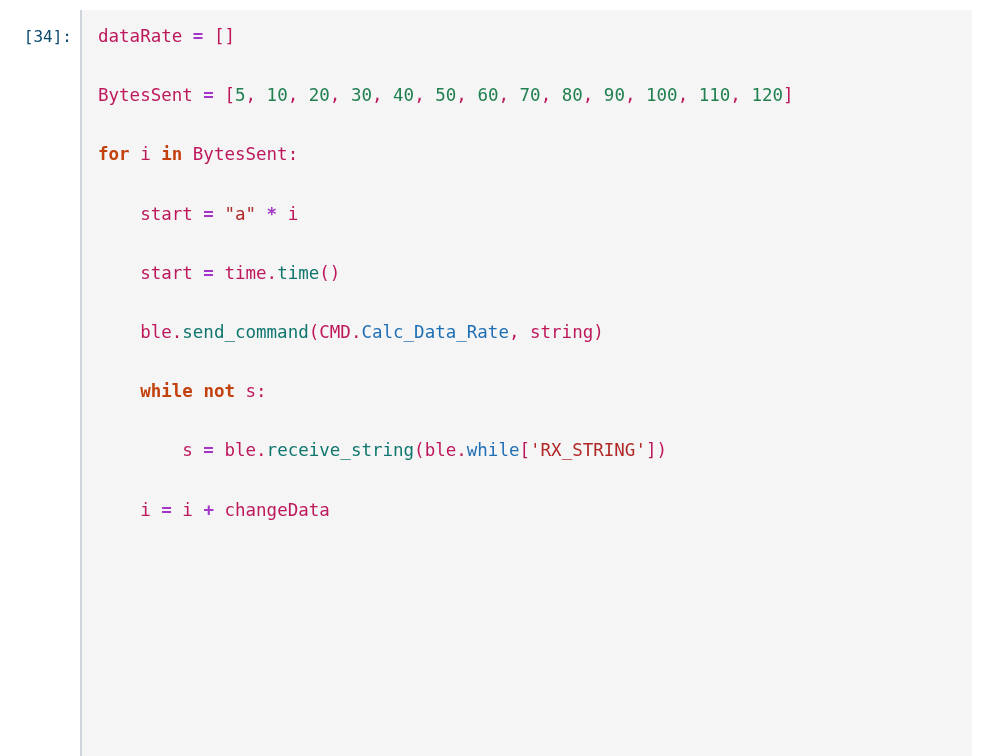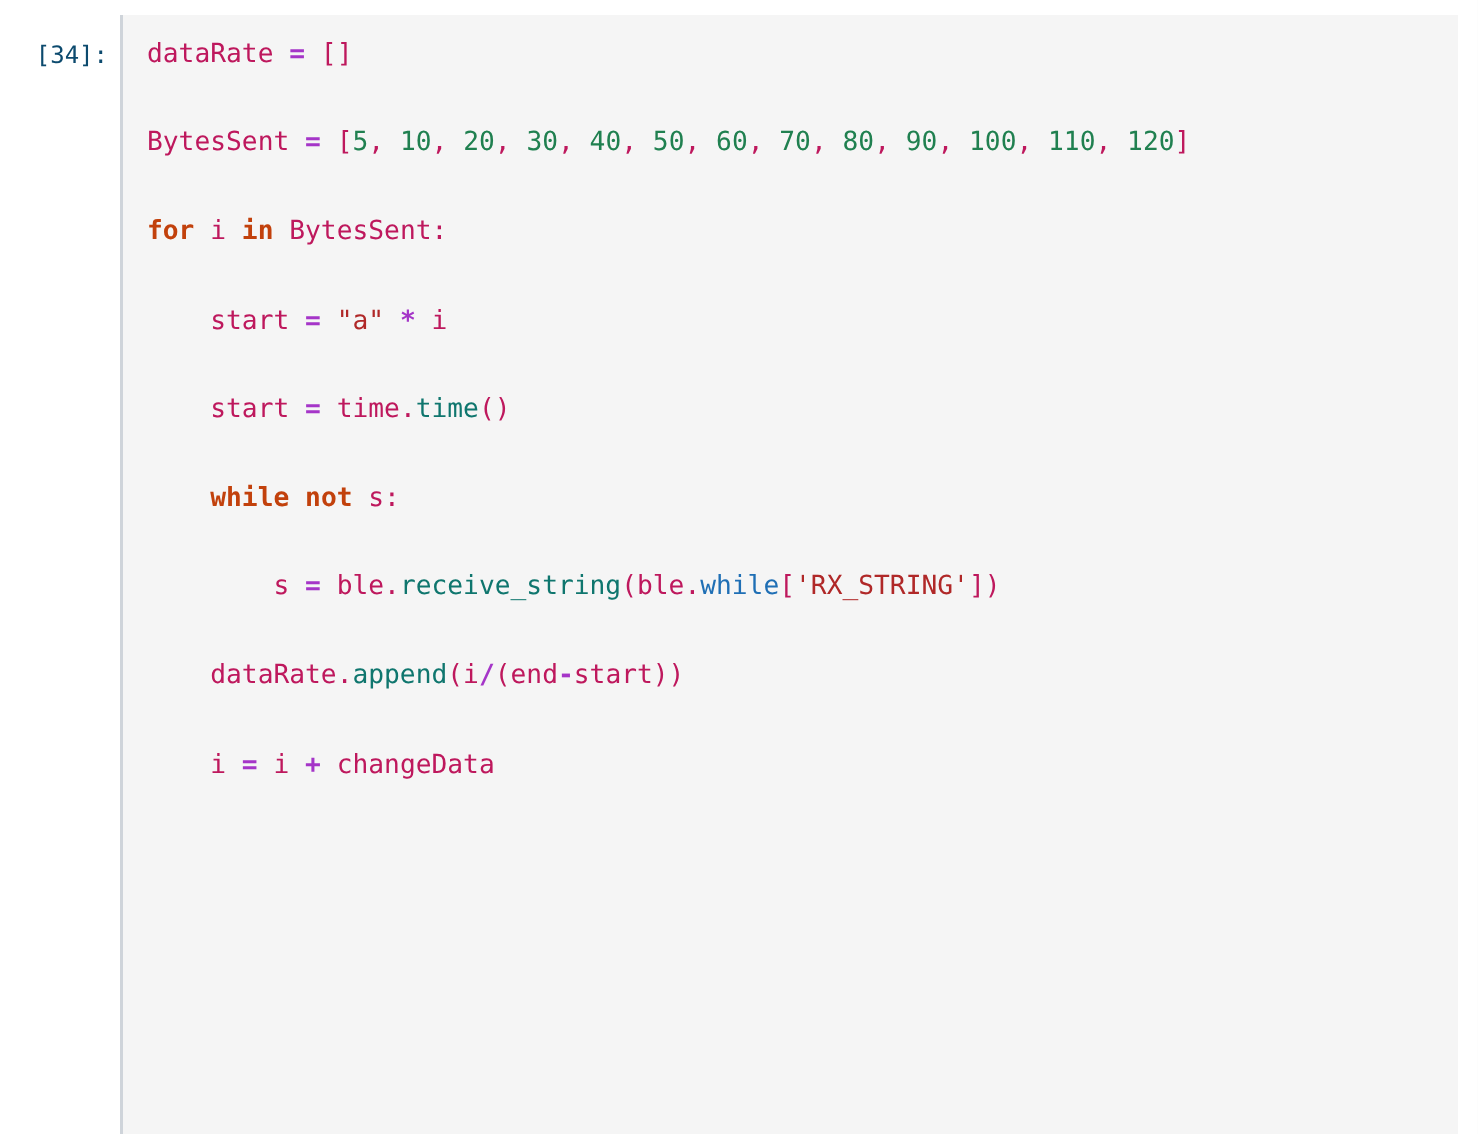--- a/index.html
+++ b/index.html
@@ -79,23 +79,23 @@
 
 <div id="notebook">
   <div class="cell">
     <div class="prompt">[34]:</div>
     <div class="input-area">
       <pre class="code" id="code-body"><span class="line"><span class="t-plain">dataRate </span><span class="t-op">=</span><span class="t-plain"> []</span></span>
 <span class="line"><span class="t-plain">BytesSent </span><span class="t-op">=</span><span class="t-plain"> [</span><span class="t-num">5</span><span class="t-plain">, </span><span class="t-num">10</span><span class="t-plain">, </span><span class="t-num">20</span><span class="t-plain">, </span><span class="t-num">30</span><span class="t-plain">, </span><span class="t-num">40</span><span class="t-plain">, </span><span class="t-num">50</span><span class="t-plain">, </span><span class="t-num">60</span><span class="t-plain">, </span><span class="t-num">70</span><span class="t-plain">, </span><span class="t-num">80</span><span class="t-plain">, </span><span class="t-num">90</span><span class="t-plain">, </span><span class="t-num">100</span><span class="t-plain">, </span><span class="t-num">110</span><span class="t-plain">, </span><span class="t-num">120</span><span class="t-plain">]</span></span>
 <span class="line"><span class="t-kw">for</span><span class="t-plain"> i </span><span class="t-kw">in</span><span class="t-plain"> BytesSent:</span></span>
 <span class="line"><span class="t-plain">    start </span><span class="t-op">=</span><span class="t-plain"> </span><span class="t-str">"a"</span><span class="t-plain"> </span><span class="t-op">*</span><span class="t-plain"> i</span></span>
 <span class="line"><span class="t-plain">    start </span><span class="t-op">=</span><span class="t-plain"> time.</span><span class="t-fn">time</span><span class="t-plain">()</span></span>
+<span class="line"><span class="t-plain">    ble.</span><span class="t-fn">send_command</span><span class="t-plain">(CMD.</span><span class="t-attr">Calc_Data_Rate</span><span class="t-plain">, string)</span></span>
 <span class="line"><span class="t-plain">    </span><span class="t-kw">while</span><span class="t-plain"> </span><span class="t-kw">not</span><span class="t-plain"> s:</span></span>
 <span class="line"><span class="t-plain">        s </span><span class="t-op">=</span><span class="t-plain"> ble.</span><span class="t-fn">receive_string</span><span class="t-plain">(ble.</span><span class="t-attr">while</span><span class="t-plain">[</span><span class="t-str">'RX_STRING'</span><span class="t-plain">])</span></span>
-<span class="line"><span class="t-plain">    dataRate.</span><span class="t-fn">append</span><span class="t-plain">(i</span><span class="t-op">/</span><span class="t-plain">(end</span><span class="t-op">-</span><span class="t-plain">start))</span></span>
 <span class="line"><span class="t-plain">    i </span><span class="t-op">=</span><span class="t-plain"> i </span><span class="t-op">+</span><span class="t-plain"> changeData</span></span>
 
 
 
 
 
 
 
 
 

